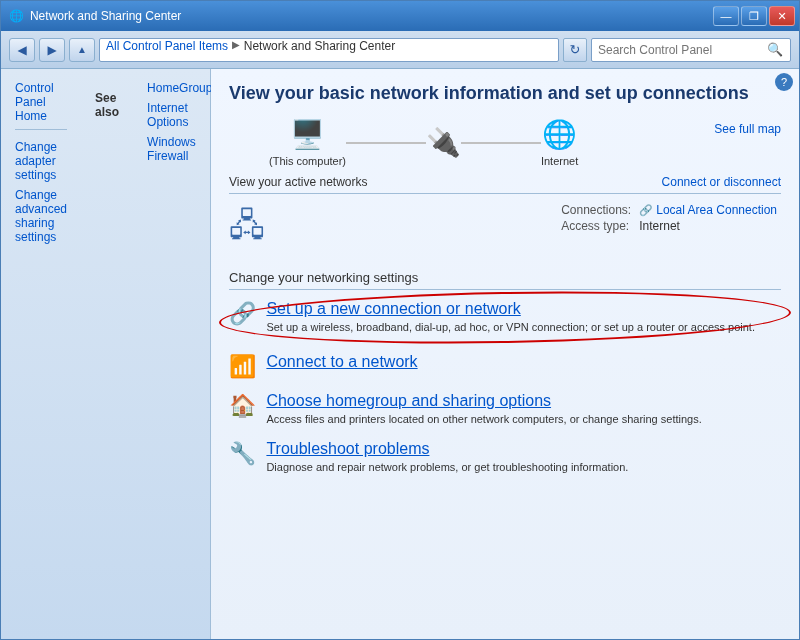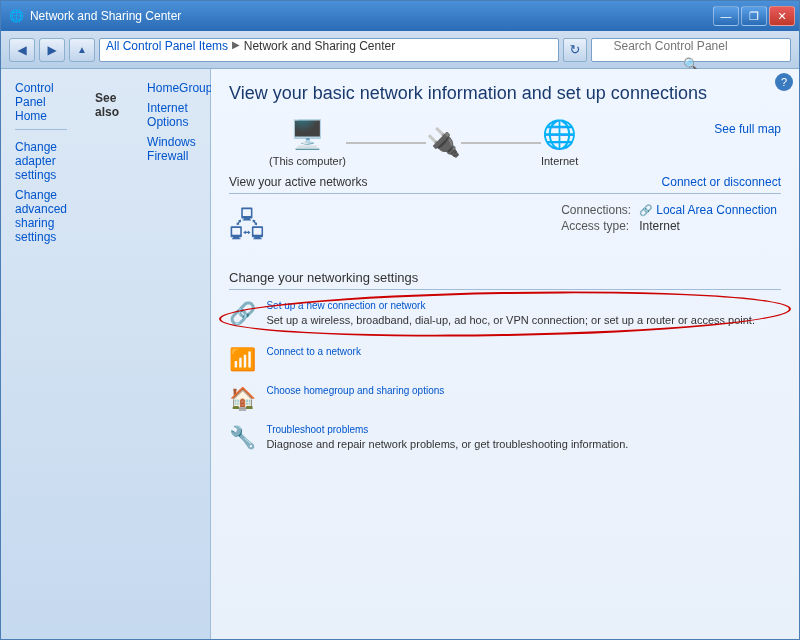--- a/index.html
+++ b/index.html
@@ -111,21 +111,20 @@
     .search-box {
       width: 200px;
       height: 24px;
       border: 1px solid #7a9fc8;
       border-radius: 2px;
       display: flex;
       align-items: center;
       background: white;
       padding: 0 6px;
       gap: 4px;
-      flex-direction: column;
     }
     .search-box input {
       border: none;
       outline: none;
       flex: 1;
       font-size: 12px;
       color: #999;
     }
     .search-icon-btn {
       color: #0055cc;
@@ -178,21 +177,21 @@
     .content {
       flex: 1;
       background: linear-gradient(to bottom, #f0f6ff, #e8f0fa);
       padding: 14px 18px;
       overflow-y: auto;
     }
 
     .page-title {
       font-size: 18px;
       color: #1a3a6e;
-      font-weight: normal;
+      font-weight: bold;
       margin-bottom: 14px;
     }
 
     
     .network-diagram {
       display: flex;
       align-items: center;
       margin-bottom: 4px;
       padding-left: 40px;
     }
@@ -273,23 +272,24 @@
       font-size: 22px;
       margin-right: 10px;
       margin-top: 1px;
       color: #3a6aa8;
       flex-shrink: 0;
     }
     .setting-item-content { flex: 1; }
     .setting-item-title {
       color: #0055cc;
       cursor: pointer;
-      font-size: 10px;
+      font-size: 16px;
       display: block;
       margin-bottom: 2px;
+      text-decoration: underline;
     }
     .setting-item-desc {
       font-size: 11px;
       color: #333;
       line-height: 1.4;
     }
 
     
     .highlight-oval {
       position: absolute;
@@ -446,20 +446,21 @@
         <div class="setting-item-icon">📶</div>
         <div class="setting-item-content">
           <a class="setting-item-title">Connect to a network</a>
         </div>
       </div>
 
       <div class="setting-item">
         <div class="setting-item-icon">🏠</div>
         <div class="setting-item-content">
           <a class="setting-item-title">Choose homegroup and sharing options</a>
+          <span class="setting-item-desc">Access files and printers located on other network computers, or change sharing settings.</span>
         </div>
       </div>
 
       <div class="setting-item">
         <div class="setting-item-icon">🔧</div>
         <div class="setting-item-content">
           <a class="setting-item-title">Troubleshoot problems</a>
           <span class="setting-item-desc">Diagnose and repair network problems, or get troubleshooting information.</span>
         </div>
       </div>

